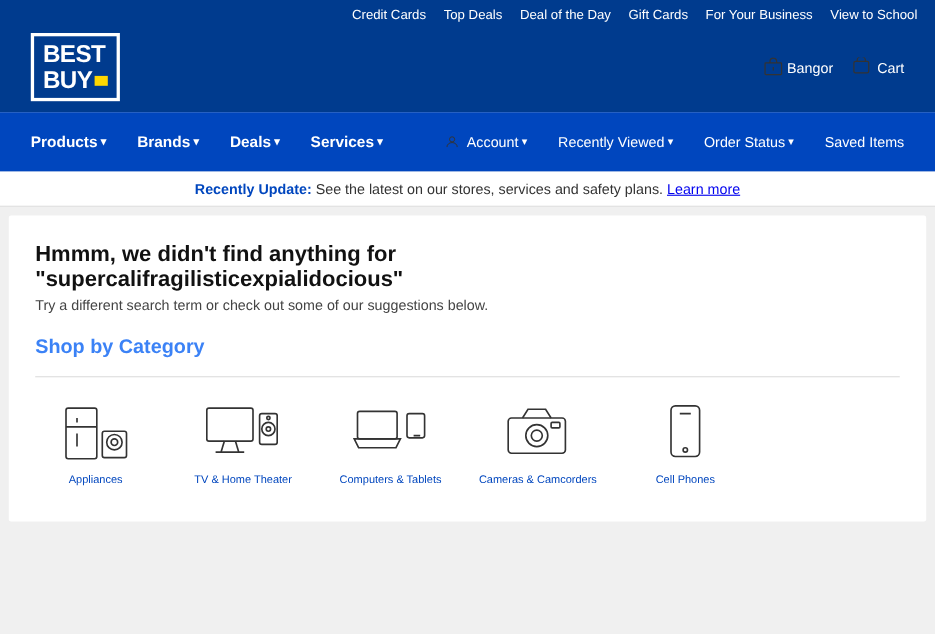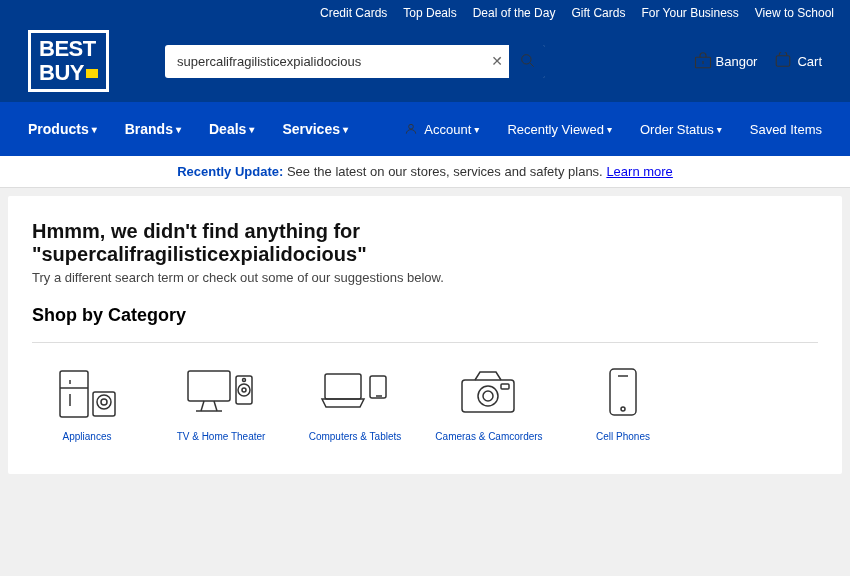--- a/index.html
+++ b/index.html
@@ -170,21 +170,21 @@
     .card a {
       color: #0046be;
       font-size: 13px;
       text-decoration: none;
     }
 
     .shop-by-category h2 {
       font-size: 18px;
       font-weight: bold;
       margin-bottom: 16px;
-      color: #000000;
+      color: #3b82f6;
     }
     .shop-by-category hr {
       border: none;
       border-top: 1px solid #ddd;
       margin-bottom: 20px;
     }
 
     .category-grid {
       display: flex;
       gap: 24px;
@@ -232,30 +232,20 @@
     <div style="margin-right:20px; cursor:pointer;">
       <div style="background:#003b8e; border:3px solid white; padding:4px 8px; color:white; font-weight:900; font-size:22px; line-height:1.1; letter-spacing:-0.5px;">
         <span>BEST</span>
         <span style="display:flex; align-items:center;">
           <span>BUY</span>
             <span style="display:inline-block; background:#FFD700; width:12px; height:9px; margin-left:2px;"></span>
         </span>
       </div>
     </div>
 
-    <div class="search-bar">
-      <input type="text" value="supercalifragilisticexpialidocious" style="">
-      <span class="clear-icon">✕</span>
-      <button class="search-icon">
-        <svg width="16" height="16" viewBox="0 0 24 24" stroke="white" fill="none" stroke-width="2.5">
-          <circle cx="11" cy="11" r="7"></circle>
-          <line x1="16.5" y1="16.5" x2="22" y2="22"></line>
-        </svg>
-      </button>
-    </div>
 
     <div class="utility-right" style="margin-left:auto;">
       <a href="#" class="store-link">
         <svg width="18" height="18" viewBox="0 0 24 24" stroke="white" fill="none" stroke-width="1.5">
           <rect x="2" y="7" width="20" height="14" rx="1"></rect>
           <path d="M16 7V5a4 4 0 00-8 0v2"></path>
           <line x1="12" y1="12" x2="12" y2="16"></line>
         </svg>
         <span>Bangor</span>
       </a>

